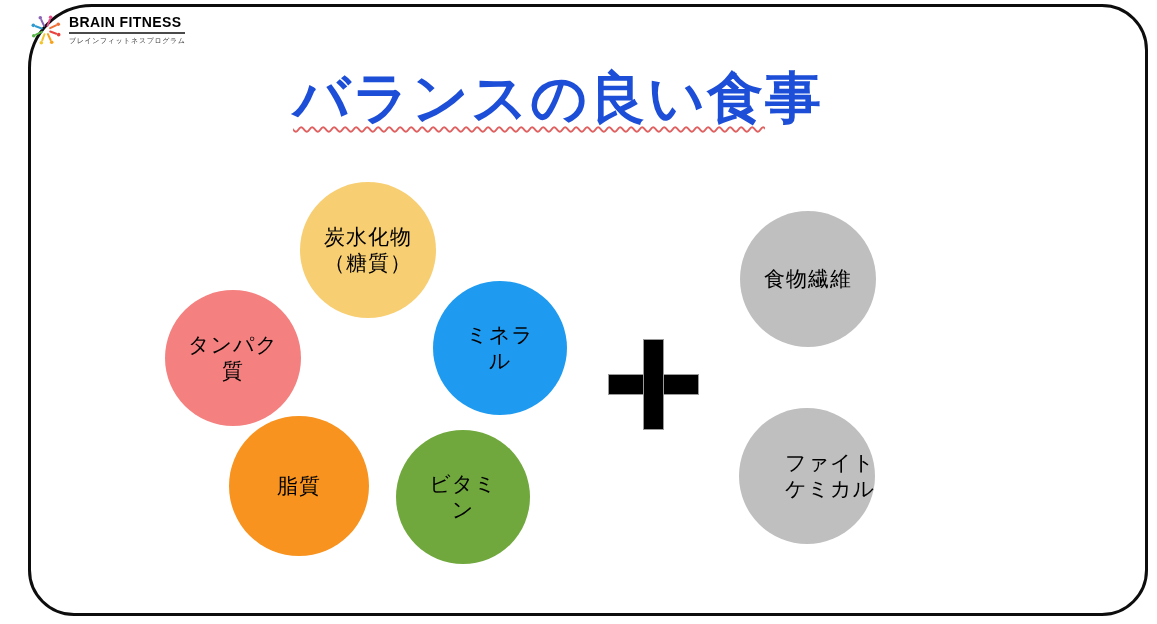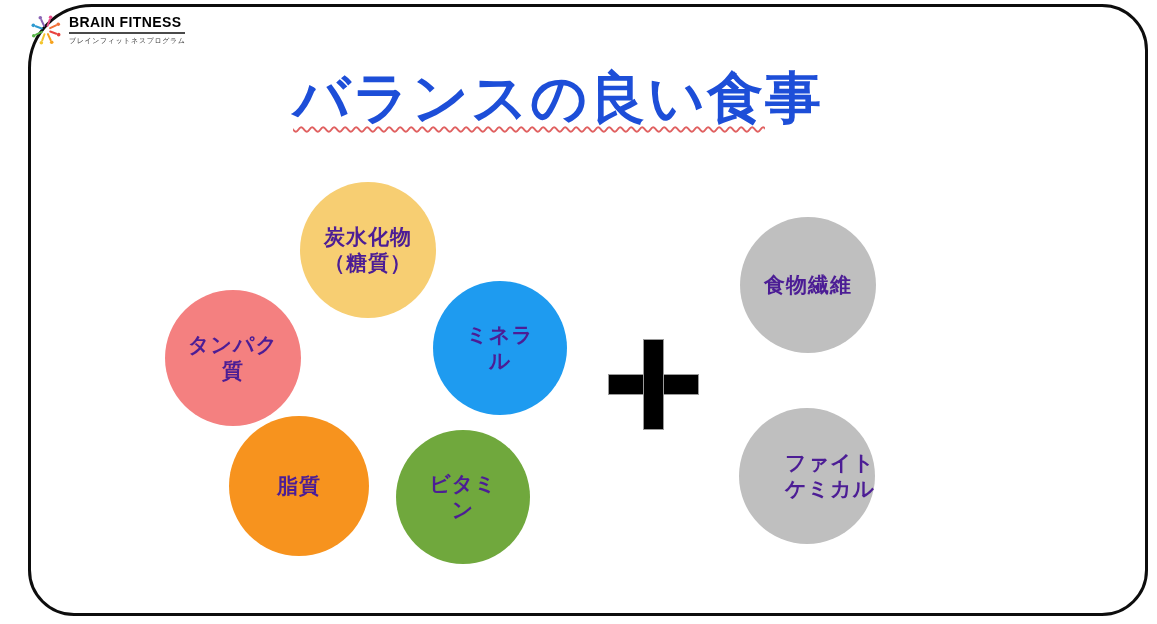--- a/index.html
+++ b/index.html
@@ -39,21 +39,21 @@
     text-decoration-thickness:2px;
     text-underline-offset:9px;
   }
 
   
   .circle{
     position:absolute;border-radius:50%;
     display:flex;align-items:center;justify-content:center;text-align:center;
   }
   .circle-label{
-    font-size:21px;font-weight:700;color:#4c1d95;line-height:1.25;letter-spacing:1px;
+    font-size:21px;font-weight:400;color:#000000;line-height:1.25;letter-spacing:1px;
   }
 
   
   .plus{position:absolute;left:600px;top:330px;width:108px;height:108px;}
   .plus-h{
     position:absolute;left:9px;top:45px;width:89px;height:19px;
     background:#000000;outline:1px solid #9a9a9a;
   }
   .plus-v{
     position:absolute;left:44px;top:10px;width:19px;height:89px;
@@ -103,21 +103,21 @@
       </div>
       <div class="circle" style="left: 433px; top: 281px; width: 134px; height: 134px; background: rgb(30, 155, 240);">
         <div class="circle-label">ミネラ<br>ル</div>
       </div>
       <div class="circle" style="left: 229px; top: 416px; width: 140px; height: 140px; background: rgb(247, 147, 30);">
         <div class="circle-label">脂質</div>
       </div>
       <div class="circle" style="left: 396px; top: 430px; width: 134px; height: 134px; background: rgb(112, 168, 61);">
         <div class="circle-label">ビタミ<br>ン</div>
       </div>
-      <div class="circle" style="left: 740px; top: 217px; width: 136px; height: 136px; background: rgb(191, 191, 191);">
+      <div class="circle" style="left: 740px; top: 211px; width: 136px; height: 136px; background: rgb(191, 191, 191);">
         <div class="circle-label">食物繊維</div>
       </div>
       <div class="circle" style="left: 739px; top: 408px; width: 136px; height: 136px; background: rgb(191, 191, 191); justify-content: flex-end;">
         <div class="circle-label">ファイト<br>ケミカル</div>
       </div>
     </div>
 
   <div class="plus">
     <div class="plus-h"></div>
     <div class="plus-v"></div>

